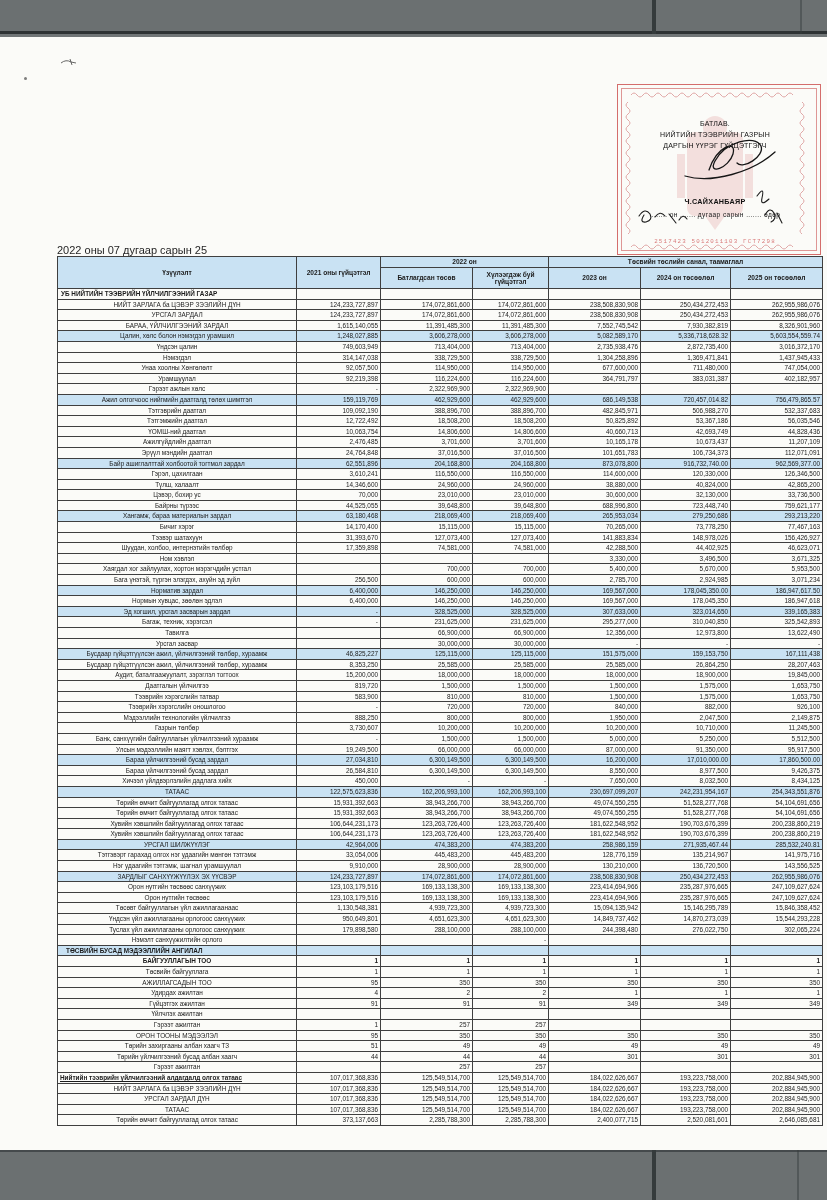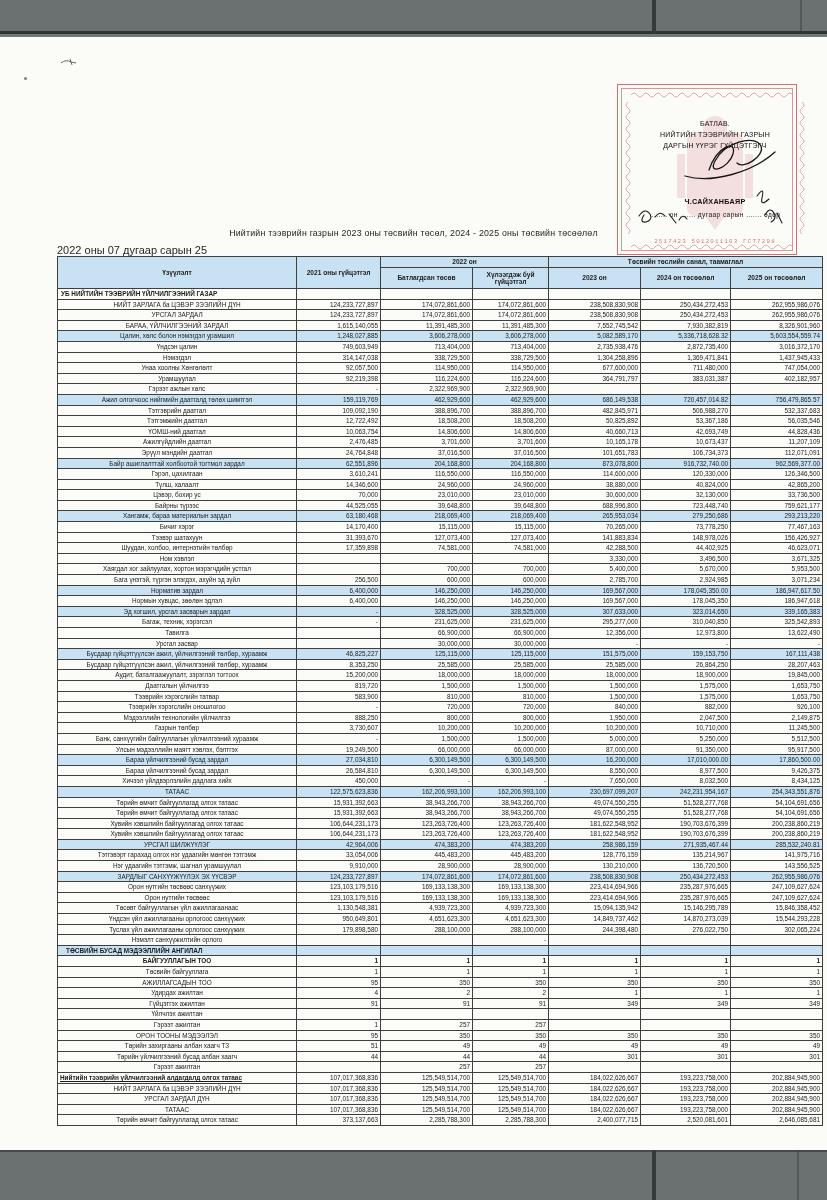--- a/index.html
+++ b/index.html
@@ -20,21 +20,21 @@
   td.lbl{text-align:center}
   td.num{text-align:right;padding-right:3px}
   tr.section td{font-weight:bold}
   tr.section td.lbl{text-align:left;padding-left:3px}
   tr.hl td{background:#c9e2f3}
   tr.sectionhl td{background:#c9e2f3;font-weight:bold}
   tr.sectionhl td.lbl{text-align:left;padding-left:8px}
   tr.b td{font-weight:bold}
   tr.bu td.lbl{font-weight:bold;text-decoration:underline;text-align:left;padding-left:2px}
   
-  .stamp{position:absolute;left:617px;top:47px;width:180px;height:171px}
+  .stamp{position:absolute;left:617px;top:47px;width:204px;height:171px}
   .stamp .outer{position:absolute;inset:0;border:1.6px solid rgba(204,84,84,.85)}
   .stamp .inner{position:absolute;inset:4px;border:1px solid rgba(204,84,84,.6)}
   .stamp .txt{position:absolute;left:0;width:196px;text-align:center;color:#111;font-size:7px;line-height:8.6px;letter-spacing:.2px}
   .stamp .signer{position:absolute;left:0;width:196px;text-align:center;top:113px;font-size:7.2px;color:#111;font-weight:bold;letter-spacing:.3px}
   .stamp .blankline{position:absolute;left:0;width:196px;text-align:center;top:127px;font-size:6.6px;color:#222;letter-spacing:.4px}
   .stamp .serial{position:absolute;left:0;width:196px;text-align:center;top:154px;font-size:5.8px;color:#d97a7a;letter-spacing:1.2px;font-family:"Liberation Mono",monospace}
   .stamp svg{position:absolute;left:0;top:0}
 </style>
 </head>
 <body>
@@ -81,21 +81,20 @@
       </g>
     </svg>
     <div class="txt" style="top:36px">БАТЛАВ.</div>
     <div class="txt" style="top:47px">НИЙТИЙН ТЭЭВРИЙН ГАЗРЫН</div>
     <div class="txt" style="top:58px">ДАРГЫН ҮҮРЭГ ГҮЙЦЭТГЭГЧ</div>
     <div class="signer">Ч.САЙХАНБАЯР</div>
     <div class="blankline">........ он ....... дугаар сарын ....... өдөр</div>
     <div class="serial">2517423  5012011103  ГСТ7298</div>
   </div>
 
-  <div class="doc-title">Нийтийн тээврийн  газрын  2023 оны төсвийн төсөл, 2024 - 2025 оны төсвийн төсөөлөл</div>
   <div class="date-line">2022 оны 07 дугаар сарын 25</div>
 
   <table class="budget">
     <colgroup>
       <col style="width:239px">
         <col style="width:84px">
         <col style="width:92px">
       <col style="width:76px">
         <col style="width:92px">
         <col style="width:90px">

